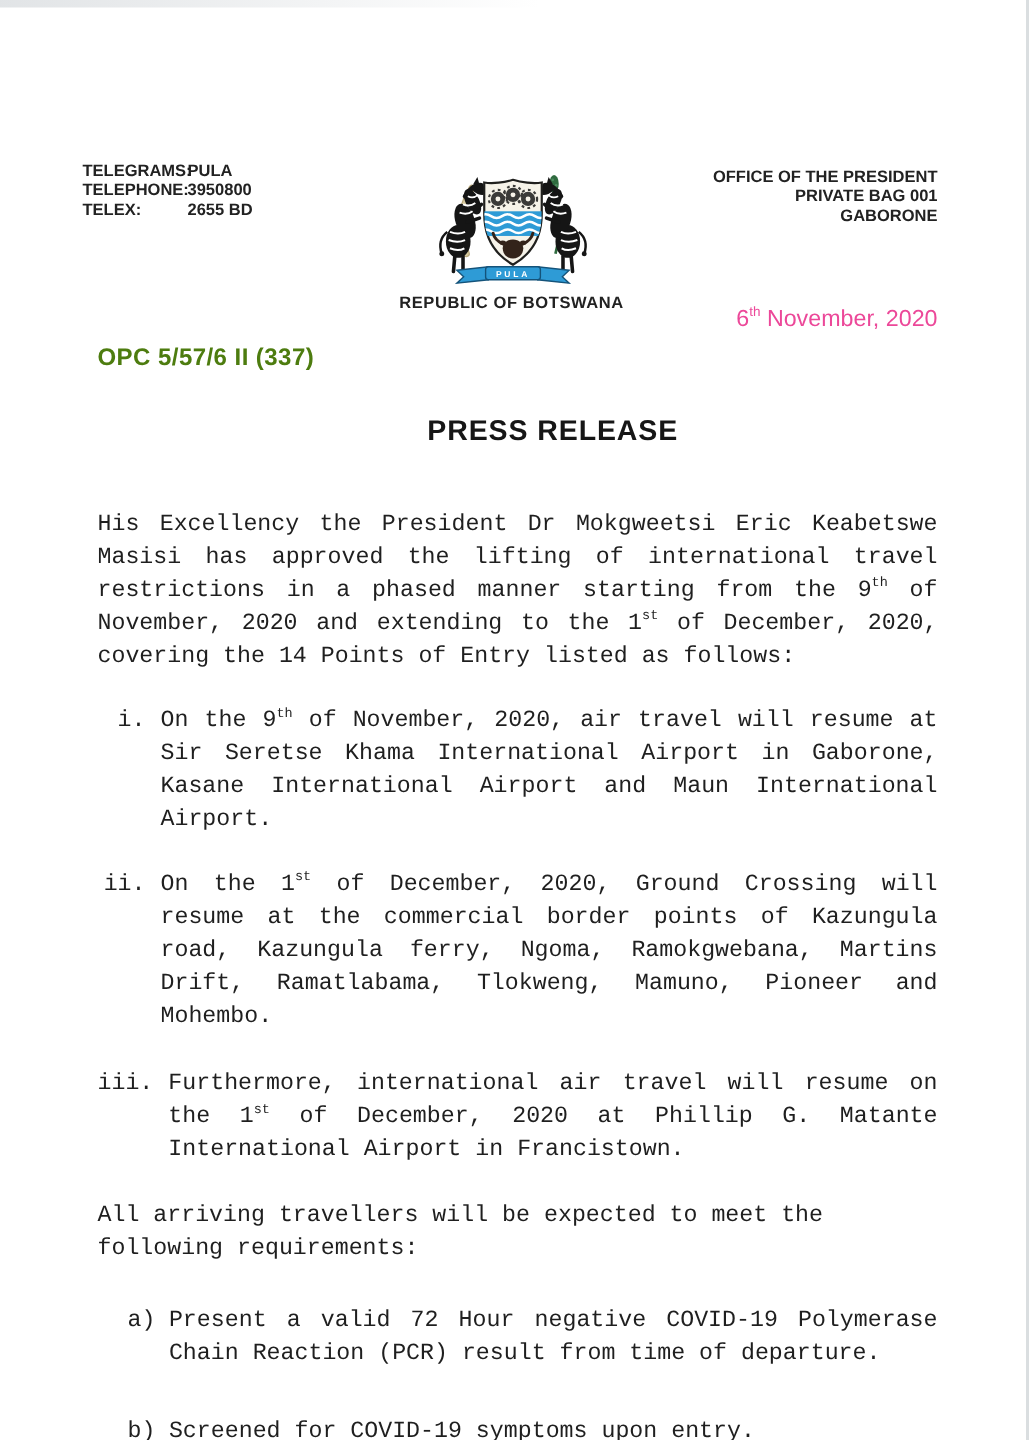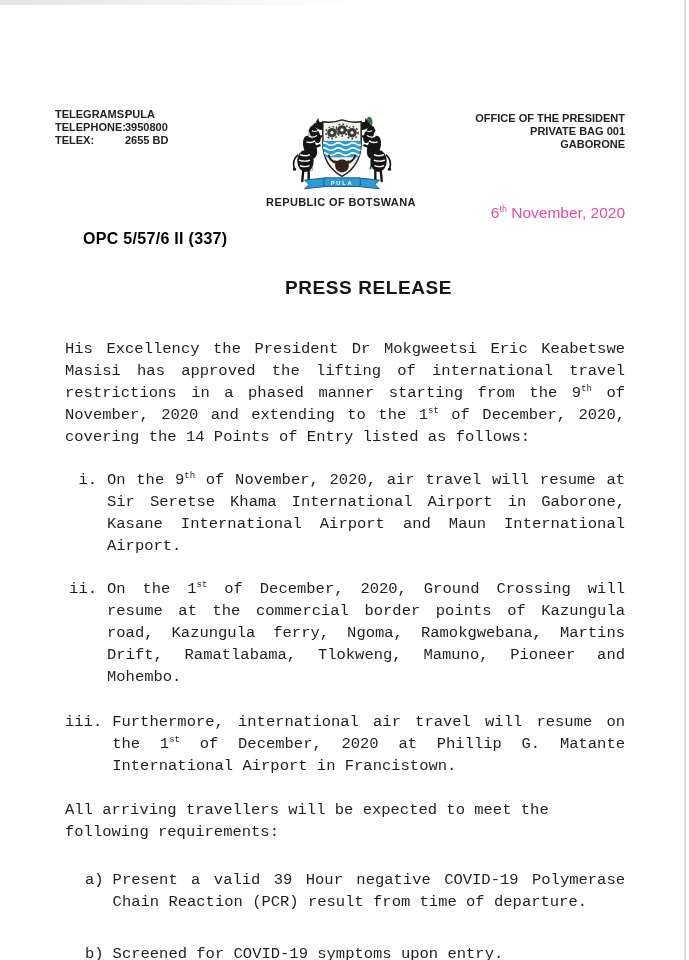--- a/index.html
+++ b/index.html
@@ -31,21 +31,21 @@
 
   .office-block { position:absolute; right:64px; top:112px; font-size:11px; font-weight:bold; line-height:13px; text-align:right; color:#222;margin-left:44px; }
 
   .emblem { position:absolute; left:278px; top:108px; }
   .emblem-caption {
     position:absolute; left:341px; top:196px; transform:translateX(-50%);
     font-size:11px; font-weight:bold; letter-spacing:.4px; color:#222; white-space:nowrap;
   }
 
   .date-line { position:absolute; right:64px; top:204px; font-size:15.5px; color:#ec4899; }
-  .ref-line  { position:absolute; left:83px;  top:230px; font-size:16px; font-weight:bold; letter-spacing:.3px; color:#000000; }
+  .ref-line  { position:absolute; left:65px;  top:230px; font-size:16px; font-weight:bold; letter-spacing:.3px; color:#4d7c0f; }
 
   .doc-title {
     position:absolute; left:0; right:0; top:277px; text-align:center;
     font-size:19px; font-weight:bold; letter-spacing:.6px; color:#161616;padding-left:48px;
   }
 
   
   .body-col { position:absolute; left:65px; width:560px; top:338px; font-size:15.5px; line-height:22px; text-align:justify;font-family:Liberation Mono, monospace; }
   .para { margin:0 0 20px 0; }
   sup.ord { font-size:9px; vertical-align:super; line-height:0; }
@@ -213,21 +213,21 @@
 
     <div class="roman-item" style="margin-top:23px;justify-content:center;">
       <span class="roman-marker">iii.</span>
       <div class="roman-text"><span>Furthermore, international air travel will resume on the 1</span><sup class="ord">st</sup><span> of December, 2020 at Phillip G. Matante International Airport in Francistown.</span></div>
     </div>
 
     <p class="lead-line">All arriving travellers will be expected to meet the following requirements:</p>
 
     <div class="letter-item">
       <span class="letter-marker">a)</span>
-      <div class="letter-text">Present a valid 39 Hour negative COVID-19 Polymerase Chain Reaction (PCR) result from time of departure.</div>
+      <div class="letter-text">Present a valid 72 Hour negative COVID-19 Polymerase Chain Reaction (PCR) result from time of departure.</div>
     </div>
 
     <div class="letter-item" style="margin-top:30px;">
       <span class="letter-marker">b)</span>
       <div class="letter-text">Screened for COVID-19 symptoms upon entry.</div>
     </div>
   </div>
 </div>
 
 </body></html>

